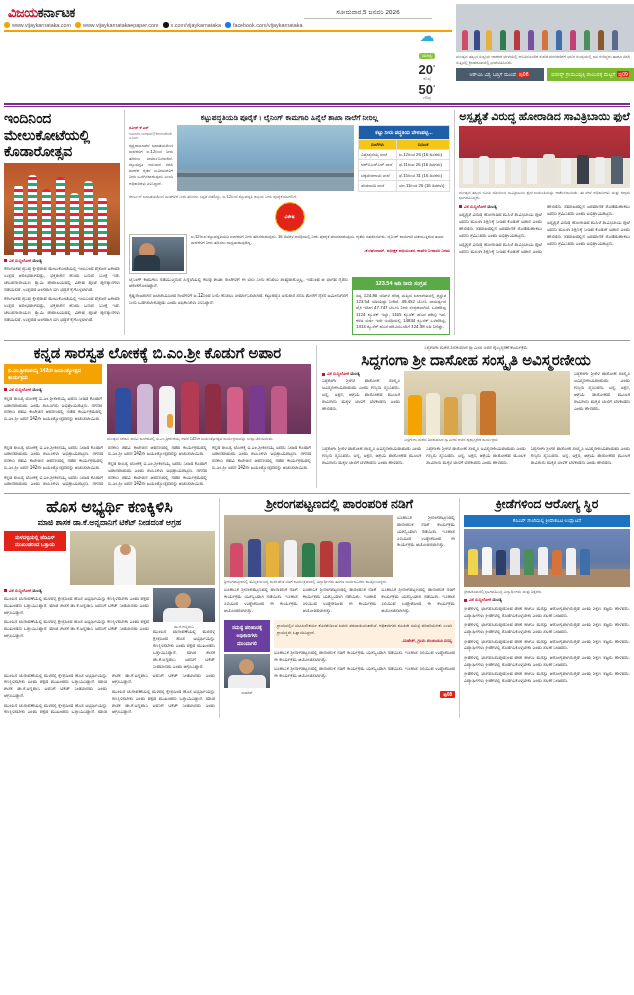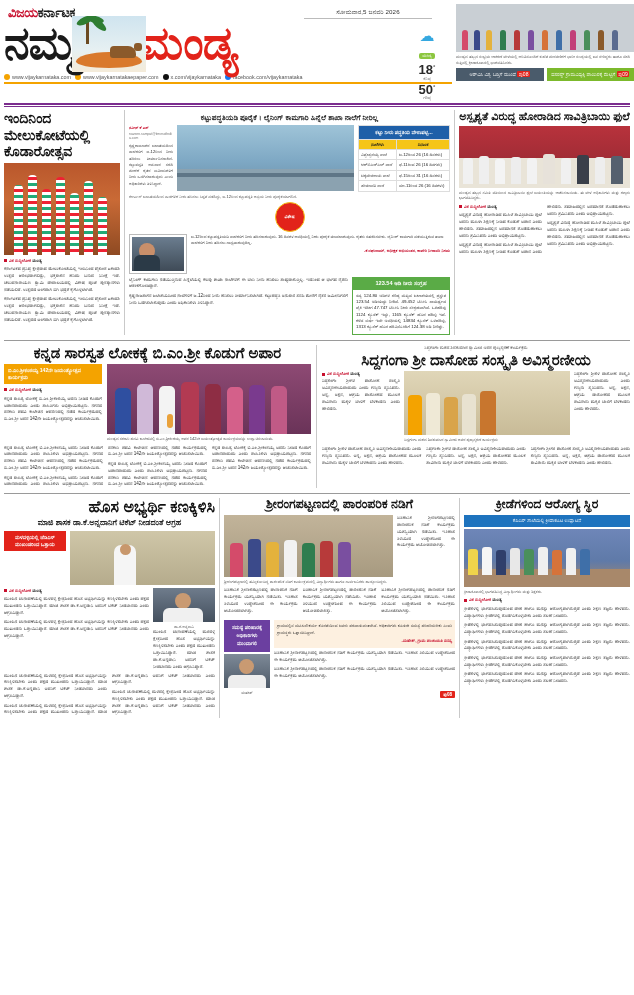--- a/index.html
+++ b/index.html
@@ -119,21 +119,21 @@
   .s2-l { width: 312px; padding-right: 5px; }
   .s2-l h2 { font-size: 15px; text-align:center; }
   .orangebar { background: #f4a300; color: #fff; font-size: 5.2px; font-weight:bold; padding: 3px 4px; line-height:1.35;}
   .s2-r { flex: 1; padding-left: 5px; }
   .s2-r .eyebrow { font-size: 4.5px; color:#333; line-height:1.4; text-align:center; }
   .s2-r h2 { font-size: 15px; text-align: center; margin-top:1px;}
 
   
   .s3 { display: flex; margin-top: 5px; border-top: 1px solid #9a9a9a; padding-top: 4px; }
   .s3-a { width: 215px; padding-right: 4px; }
-  .s3-a h2 { font-size: 16px; text-align:right; }
+  .s3-a h2 { font-size: 16px; text-align:center; }
   .s3-a .sub2 { font-size: 8px; font-weight:bold; text-align:center; margin-top:2px; color:#222;}
   .redbox { background: #e2231a; color:#fff; font-size: 5.2px; font-weight:bold; text-align:center; padding: 3px; line-height:1.4;}
   .s3-b { width: 240px; padding: 0 4px; }
   .s3-b h2 { font-size: 12.5px; text-align:center; }
   .s3-c { flex: 1; padding-left: 4px; }
   .s3-c h2 { font-size: 12.5px; text-align:center; }
   .bluebar { background: #1e73be; color:#fff; font-size:5px; text-align:center; padding:2.5px; line-height:1.4;}
 
   .purple { background: #6b3fa0; color: #fff; font-size: 5.2px; font-weight:bold; padding: 4px 3px; line-height:1.5; text-align:center;}
   .peach { background: #fdf0e0; padding: 3px; font-size:4.3px; line-height:1.5; color:#222; text-align:justify;}
@@ -151,38 +151,25 @@
     <div class="brandline">
       <div class="vk-logo">
         <span>ವಿಜಯ</span><span class="blk">ಕರ್ನಾಟಕ</span>
       </div>
     </div>
 
     <div class="dateline-wrap">
       <div class="dateline">ಸೋಮವಾರ,5 ಜನವರಿ 2026</div>
     </div>
 
-    <div class="namma-row">
-      <div class="namma">ನಮ್ಮ</div>
-      <div class="mast-art">
-        <div class="sky"></div>
-        <div class="ground"></div>
-        <div class="palm"></div>
-        <div class="frond" style="left:4px;top:1px;transform:rotate(-25deg)"></div>
-        <div class="frond" style="left:14px;top:0px;transform:rotate(12deg)"></div>
-        <div class="frond" style="left:18px;top:5px;transform:rotate(40deg)"></div>
-        <div class="bull"></div>
-      </div>
-      <div class="mandya">ಮಂಡ್ಯ</div>
-    </div>
 
     <div class="weather">
       <div class="wx-icon">☁</div>
       <div class="wx-label">ಮಂಡ್ಯ</div>
-      <div class="wx-temp"><span>18</span><sup>°</sup></div>
+      <div class="wx-temp"><span>20</span><sup>°</sup></div>
       <div class="wx-sub">ಕನಿಷ್ಠ</div>
       <div class="wx-temp"><span>50</span><sup>°</sup></div>
       <div class="wx-sub">ಗರಿಷ್ಠ</div>
     </div>
 
     <div class="promo">
       <div class="promo-img photo">
         <div class="crowd">
           <div class="p" style="left:6px;background:#d44b6a"></div>
           <div class="p" style="left:18px;background:#3b4a8a"></div>

